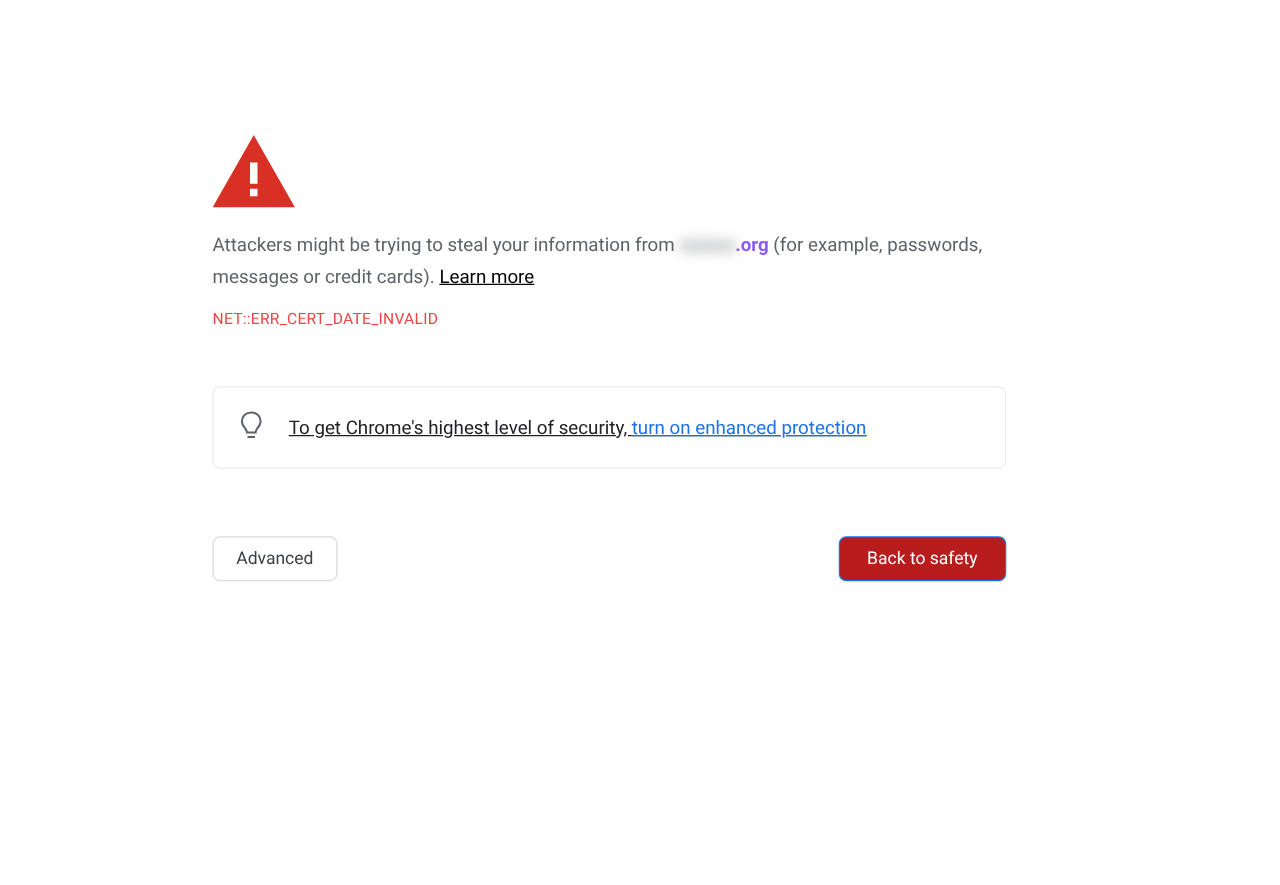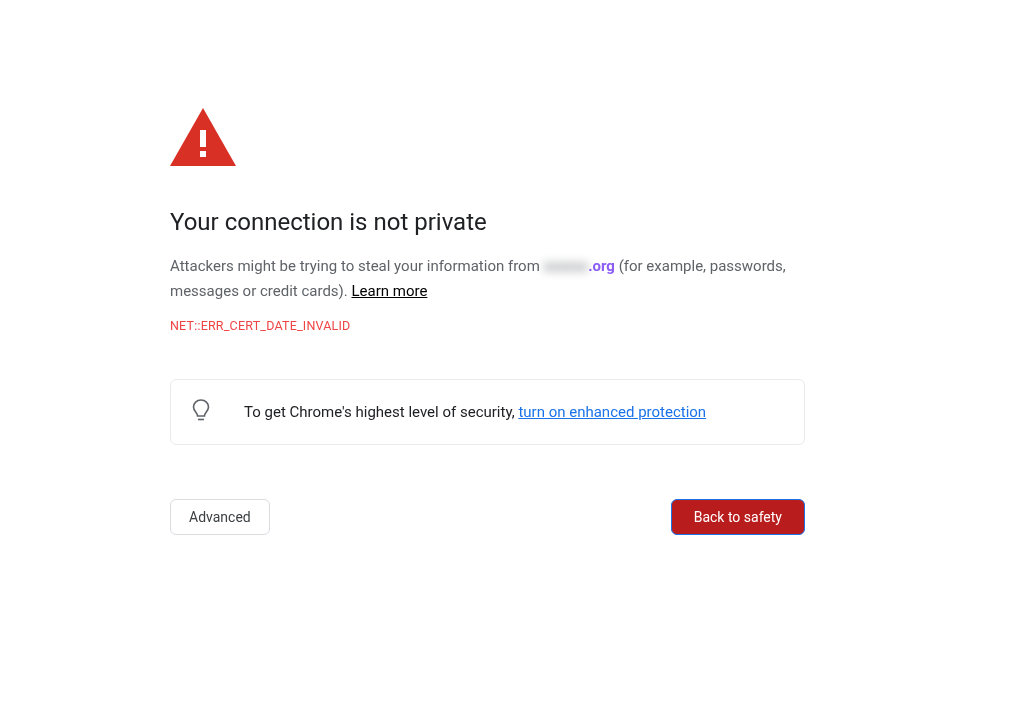--- a/index.html
+++ b/index.html
@@ -54,22 +54,23 @@
     margin-top: 14px;
     letter-spacing: 0.2px;
   }
   .info-box {
     margin-top: 46px;
     border: 1px solid #e8eaed;
     border-radius: 6px;
     padding: 18px 20px;
     display: flex;
     align-items: center;
-    gap: 33px;
+    gap: 20px;
     background: #fff;
+    text-decoration: underline;
   }
   .bulb-icon {
     flex: 0 0 auto;
     color: #5f6368;
   }
   .info-text {
     font-size: 15px;
     color: #202124;
   }
   .info-link {
@@ -109,21 +110,20 @@
 <div class="container">
 
   <div class="warning-icon">
     <svg width="66" height="58" viewBox="0 0 66 58">
       <polygon points="33,0 66,58 0,58" fill="#d93025"></polygon>
       <rect x="30" y="22" width="6" height="17" fill="#ffffff"></rect>
       <rect x="30" y="43" width="6" height="6" fill="#ffffff"></rect>
     </svg>
   </div>
 
-  <h1 class="title">Your connection is not private</h1>
 
   <div class="description">
     <span>Attackers might be trying to steal your information from </span><span class="blurred">xxxxxx</span><span class="domain-suffix">.org</span><span> (for example, passwords, messages or credit cards). </span><a class="learn-more">Learn more</a>
   </div>
 
   <div class="error-code">NET::ERR_CERT_DATE_INVALID</div>
 
   <div class="info-box">
     <span class="bulb-icon">
       <svg width="20" height="24" viewBox="0 0 20 24" fill="none" stroke="#5f6368" stroke-width="1.6">

